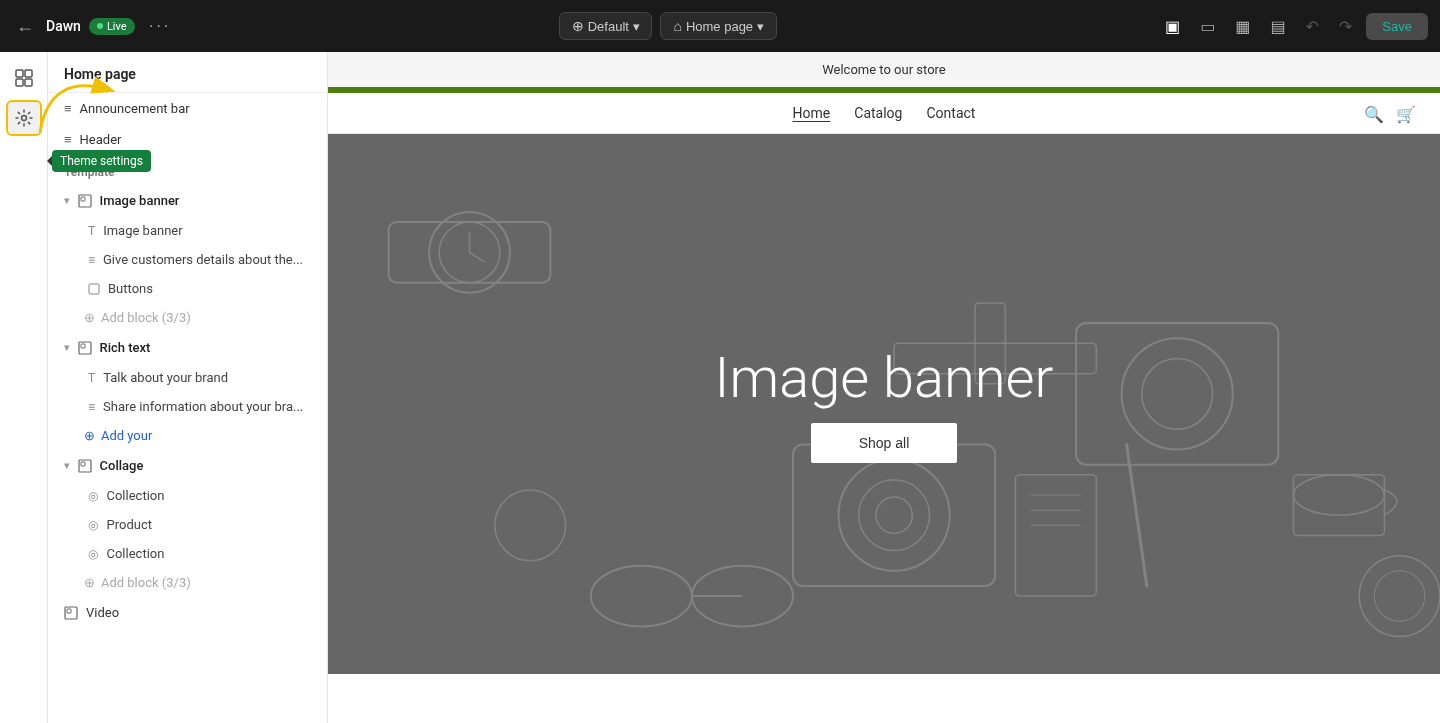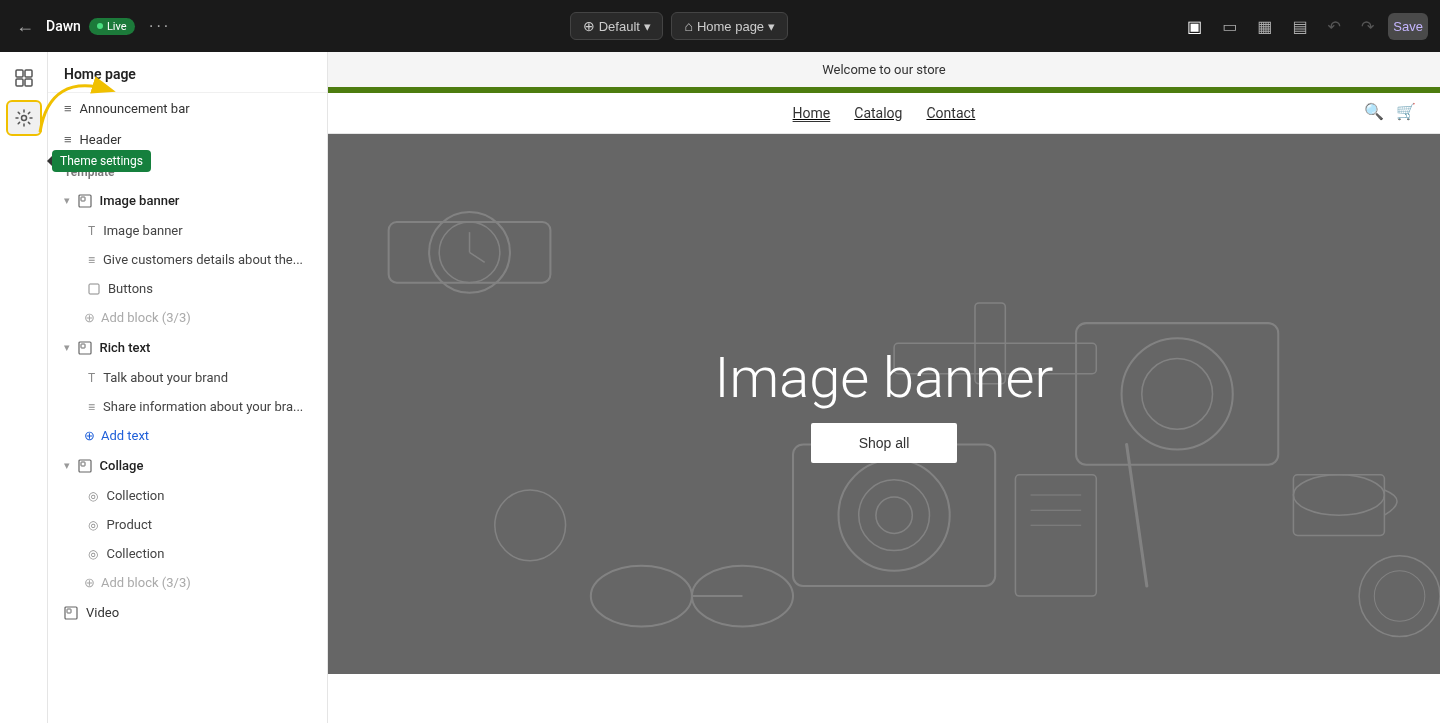--- a/index.html
+++ b/index.html
@@ -17,21 +17,21 @@
     .live-badge { background: #1c7a3a; color: #fff; font-size: 11px; padding: 2px 8px; border-radius: 12px; display: flex; align-items: center; gap: 4px; }
     .live-dot { width: 6px; height: 6px; border-radius: 50%; background: #4ade80; }
     .more-btn { background: none; border: none; color: #aaa; cursor: pointer; font-size: 16px; padding: 4px 6px; letter-spacing: 2px; }
     .topbar-center { flex: 1; display: flex; justify-content: center; align-items: center; gap: 8px; }
     .preset-btn { background: #2a2a2a; border: 1px solid #444; color: #ccc; font-size: 13px; padding: 5px 12px; border-radius: 6px; cursor: pointer; display: flex; align-items: center; gap: 4px; }
     .page-btn { background: #2a2a2a; border: 1px solid #444; color: #ccc; font-size: 13px; padding: 5px 12px; border-radius: 6px; cursor: pointer; display: flex; align-items: center; gap: 4px; }
     .topbar-right { display: flex; align-items: center; gap: 8px; }
     .view-icon-btn { background: none; border: none; color: #aaa; cursor: pointer; font-size: 16px; padding: 4px 6px; }
     .view-icon-btn.active { color: #fff; }
     .undo-btn, .redo-btn { background: none; border: none; color: #555; cursor: pointer; font-size: 16px; padding: 4px 6px; }
-    .save-btn { background: #4a4a4a; border: none; color: #c4b5fd; font-size: 13px; padding: 6px 5px; border-radius: 6px; cursor: pointer; }
+    .save-btn { background: #4a4a4a; border: none; color: #14b8a6; font-size: 13px; padding: 6px 16px; border-radius: 6px; cursor: pointer; }
 
     
     .main { display: flex; flex: 1; overflow: hidden; }
 
     
     .sidebar-icons {
       width: 48px; background: #fff; border-right: 1px solid #e5e5e5;
       display: flex; flex-direction: column; align-items: center;
       padding-top: 8px; gap: 4px; flex-shrink: 0;
     }
@@ -97,23 +97,23 @@
     .preview-inner {
       width: 100%; height: 100%; background: #fff; overflow: hidden;
     }
 
     
     .store-announcement {
       background: #f5f5f5; text-align: center; padding: 10px;
       font-size: 13px; color: #333; border-bottom: 6px solid #4d7c0f;
     }
     .store-nav {
-      display: flex; align-items: flex-end; justify-content: center;
+      display: flex; align-items: flex-start; justify-content: center;
       padding: 12px 24px; gap: 24px; background: #fff;
-      border-bottom: 1px solid #e5e5e5; position: relative; text-decoration: underline;
+      border-bottom: 1px solid #e5e5e5; position: relative;
     }
     .nav-link { font-size: 14px; color: #333; text-decoration: none; cursor: pointer; }
     .nav-link.active { text-decoration: underline; text-underline-offset: 3px; }
     .nav-icons { position: absolute; right: 24px; display: flex; gap: 12px; }
     .nav-icon-btn { background: none; border: none; cursor: pointer; color: #333; font-size: 16px; }
 
     
     .image-banner {
       background: #6b6b6b;
       height: 540px;
@@ -261,21 +261,21 @@
     <div class="section-sub-item">
       <span style="font-size:12px; color:#888;">T</span>
       <span>Talk about your brand</span>
     </div>
     <div class="section-sub-item">
       <span style="font-size:12px; color:#888;">≡</span>
       <span>Share information about your bra...</span>
     </div>
     <div class="add-block-btn">
       <span>⊕</span>
-      <span>Add text</span>
+      <span>Add your</span>
     </div>
 
 
     <div class="group-header">
       <span style="color:#999; font-size:11px;">▾</span>
       <svg width="14" height="14" viewBox="0 0 14 14" fill="none">
         <rect x="1" y="1" width="12" height="12" rx="1" stroke="#666" stroke-width="1.2" fill="none"></rect>
         <rect x="3" y="3" width="4" height="4" rx="0.5" stroke="#666" stroke-width="1" fill="none"></rect>
       </svg>
       <span>Collage</span>

